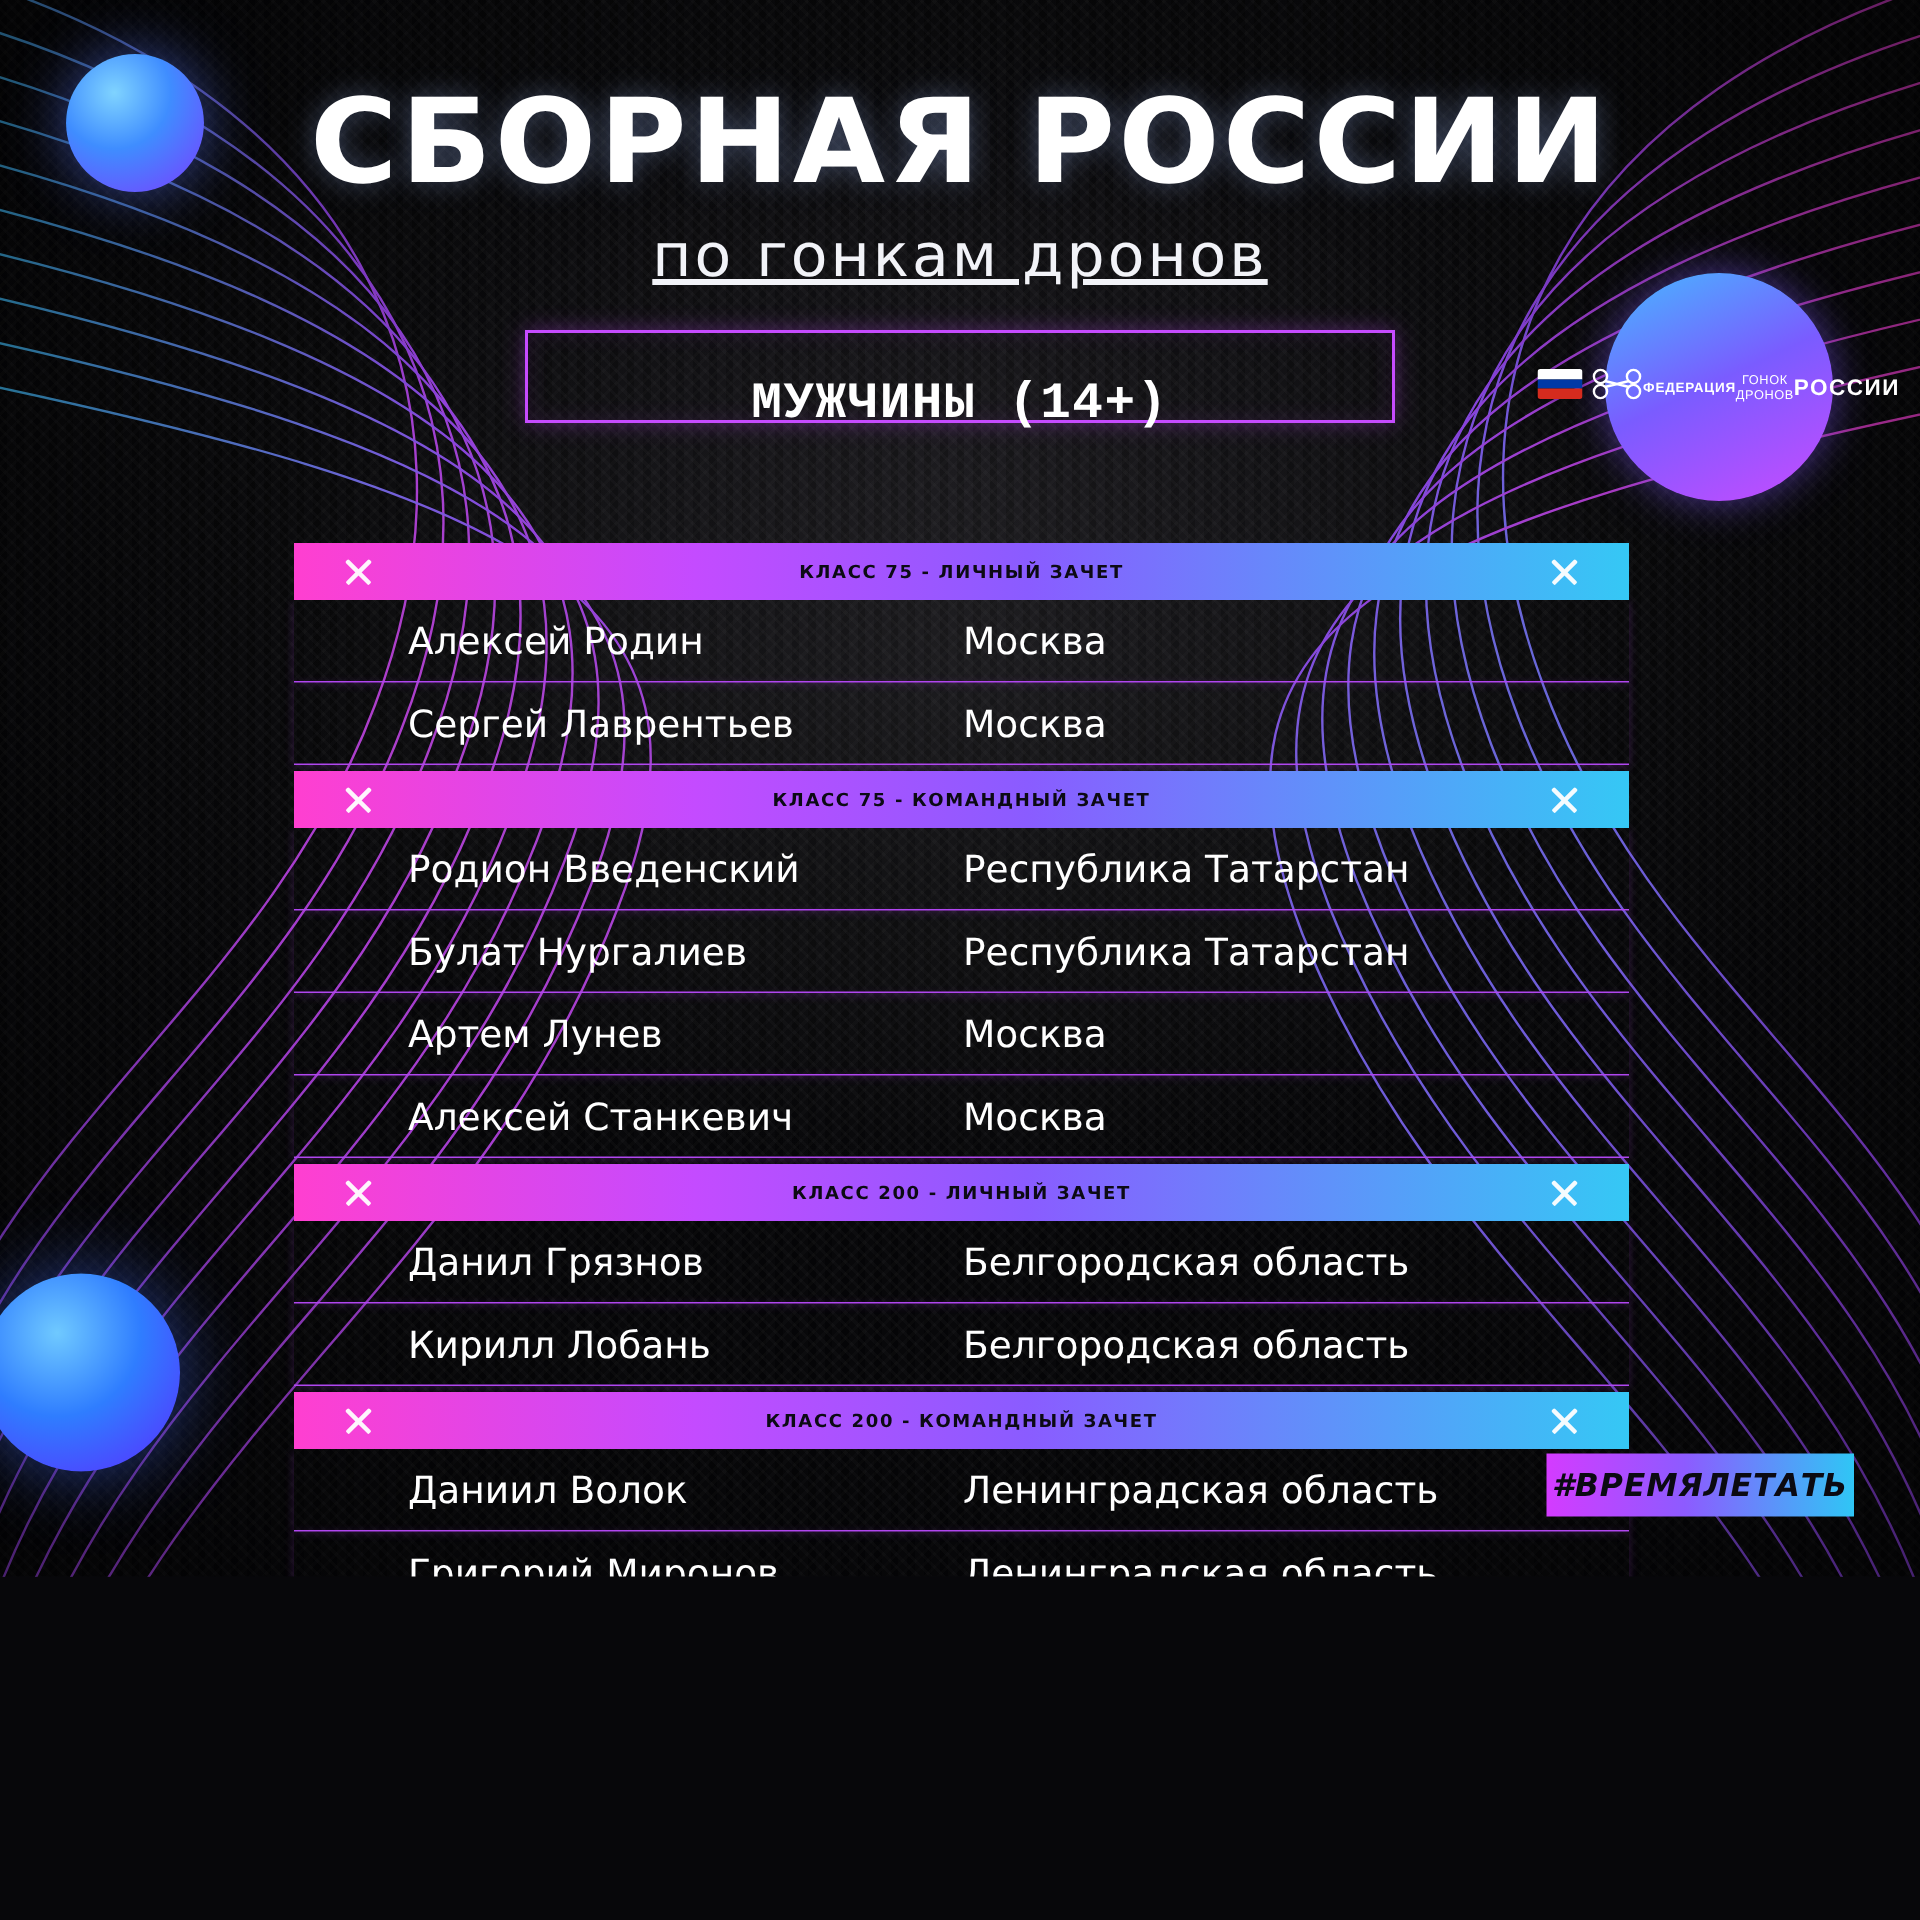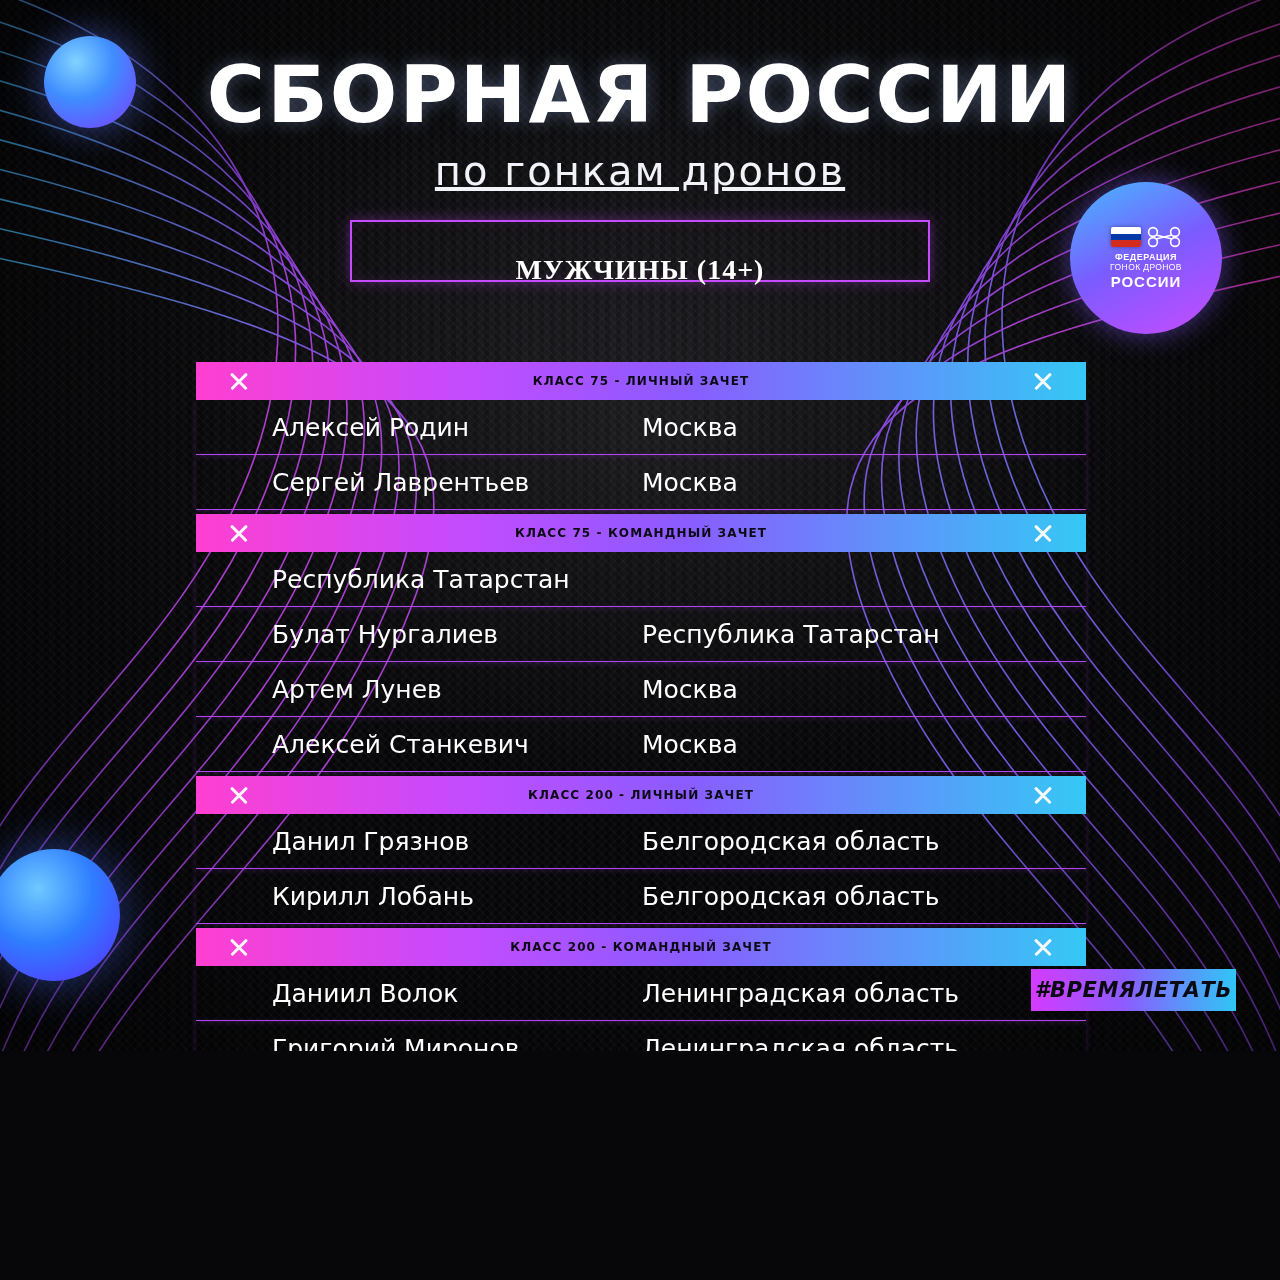--- a/index.html
+++ b/index.html
@@ -84,37 +84,37 @@
     margin: 26px auto 0;
     width: 580px;
     height: 62px;
     border: 2px solid #c64bff;
     display: flex;
     align-items: center;
     justify-content: center;
     box-shadow: 0 0 14px rgba(198,75,255,0.35), inset 0 0 14px rgba(198,75,255,0.12);
   }
   .category-text {
-    font-family: Liberation Serif, serif;
+    font-family: Liberation Mono, monospace;
     font-weight: 700;
-    font-size: 28px;
+    font-size: 34px;
     letter-spacing: 1px;
     color: #ffffff;
     margin-top: 39px;
   }
 
   
   .logo {
     position: absolute;
     right: 58px; top: 182px;
     width: 152px; height: 152px;
     border-radius: 50%;
     background: linear-gradient(155deg, #46b9ff 0%, #7a5cff 48%, #c84bff 100%);
     box-shadow: 0 0 28px rgba(130,90,255,0.55);
-    display: flex; flex-direction: column;
+    display: flex; flex-direction: row;
     align-items: center; justify-content: center;
     color: #fff; text-align: center;
   }
   .logo-mark { display: flex; align-items: center; gap: 6px; margin-bottom: 4px; }
   .flag {
     width: 30px; height: 20px; border-radius: 2px; overflow: hidden;
     display: flex; flex-direction: column;
     box-shadow: 0 0 4px rgba(0,0,0,0.4);
   }
   .flag i { display: block; height: 33.33%; }
@@ -284,20 +284,21 @@
       <div class="row">
         <span class="name">Сергей Лаврентьев</span>
         <span class="region">Москва</span>
       </div>
       <div class="section-bar">
         <span class="bar-x left"></span>
         <span class="section-title">КЛАСС 75 - КОМАНДНЫЙ ЗАЧЕТ</span>
         <span class="bar-x right"></span>
       </div>
       <div class="row">
+        <span class="name">Родион Введенский</span>
         <span class="region">Республика Татарстан</span>
       </div>
       <div class="row">
         <span class="name">Булат Нургалиев</span>
         <span class="region">Республика Татарстан</span>
       </div>
       <div class="row">
         <span class="name">Артем Лунев</span>
         <span class="region">Москва</span>
       </div>

